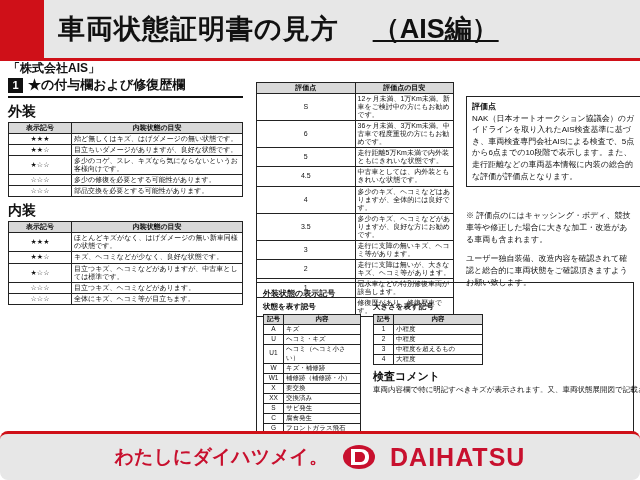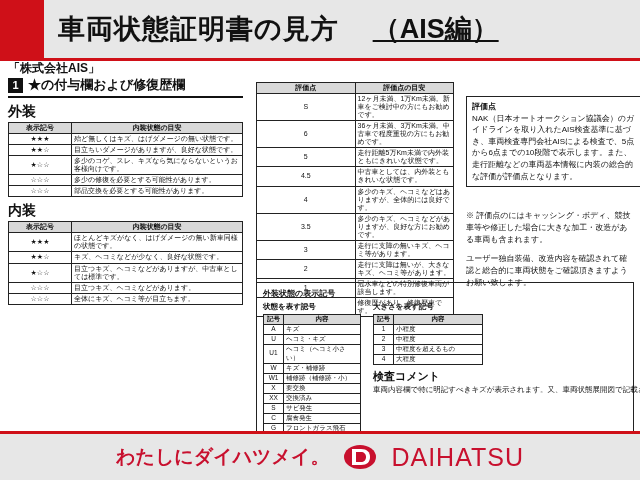--- a/index.html
+++ b/index.html
@@ -87,24 +87,24 @@
   table.s3t th,table.s3t td{border:1px solid #222;font-size:6.5px;padding:0 2px;line-height:1.35;height:9px;}
   table.s3t th{background:#d9d9d9;font-weight:bold;text-align:center;}
   table.s3t td.k{width:15px;text-align:center;}
   .s3note{font-size:7.5px;line-height:1.45;margin-top:4px;}
   .s3note b{font-size:11px;}
 
   
   .footer{
     position:absolute;left:0;bottom:0;width:640px;height:46px;
     background:#e7e7e7;border-top:3px solid #cf1018;
-    display:flex;align-items:center;justify-content:center;gap:14px;
+    display:flex;align-items:center;justify-content:center;gap:14px;border-radius:8px;
   }
   .slogan{font-size:19px;font-weight:bold;color:#c8102e;letter-spacing:0px;}
-  .brand{font-size:25px;font-weight:normal;color:#c8102e;letter-spacing:1px;}
+  .brand{font-size:25px;font-weight:bold;color:#c8102e;letter-spacing:1px;}
   .dmark{
     width:34px;height:26px;position:relative;display:inline-block;
   }
   .dmark svg{display:block;}
 </style>
 </head>
 <body>
 
 <div class="page">
 

